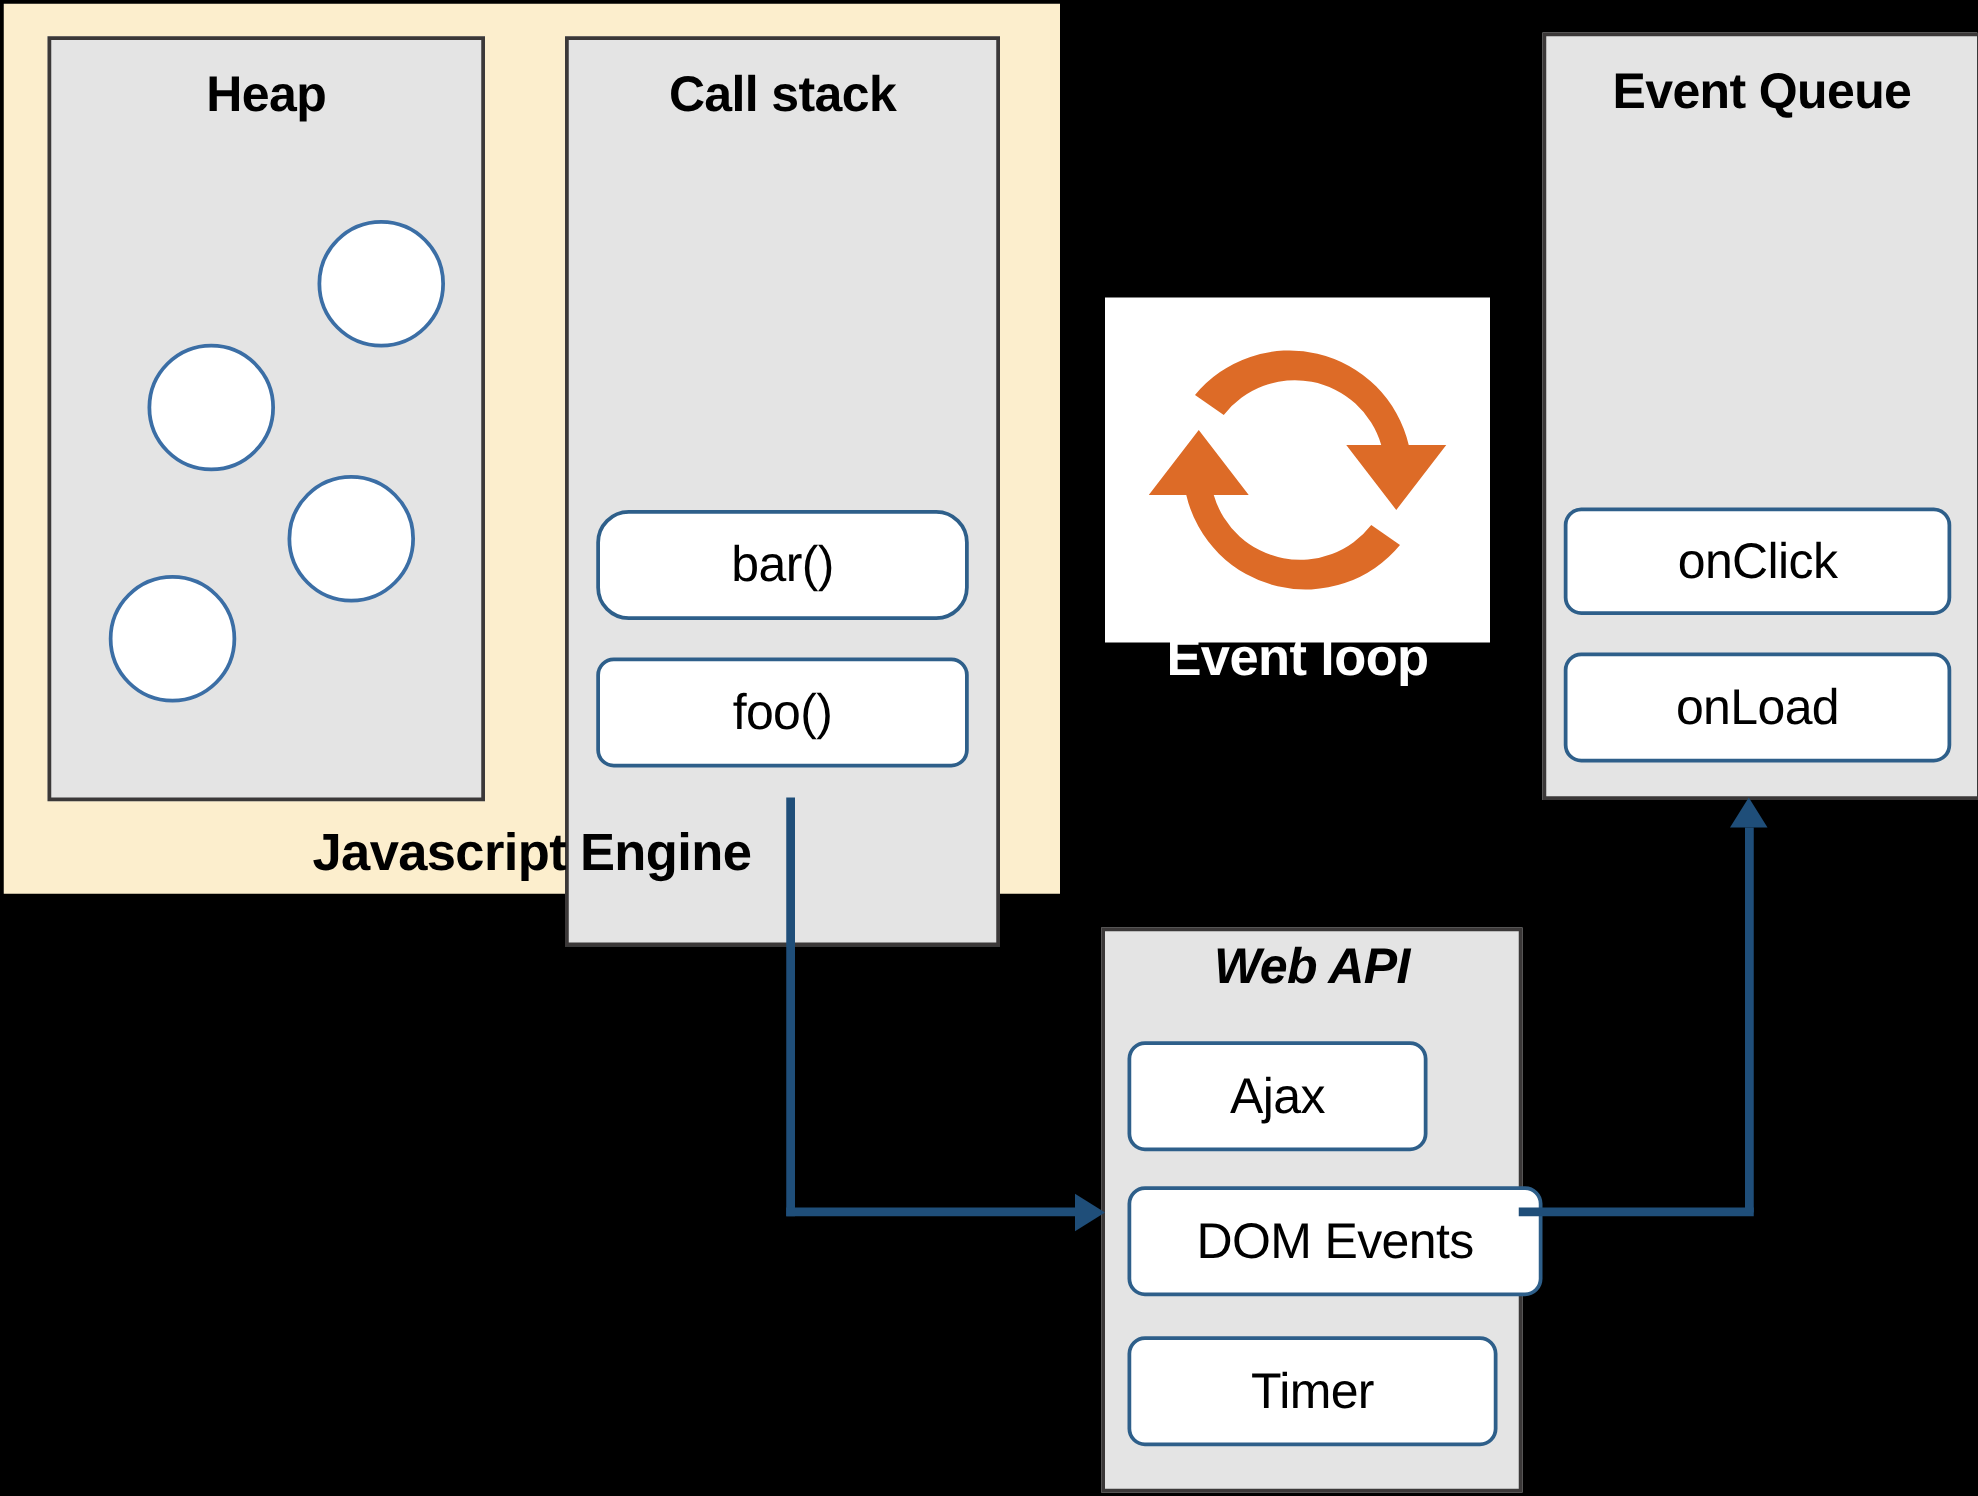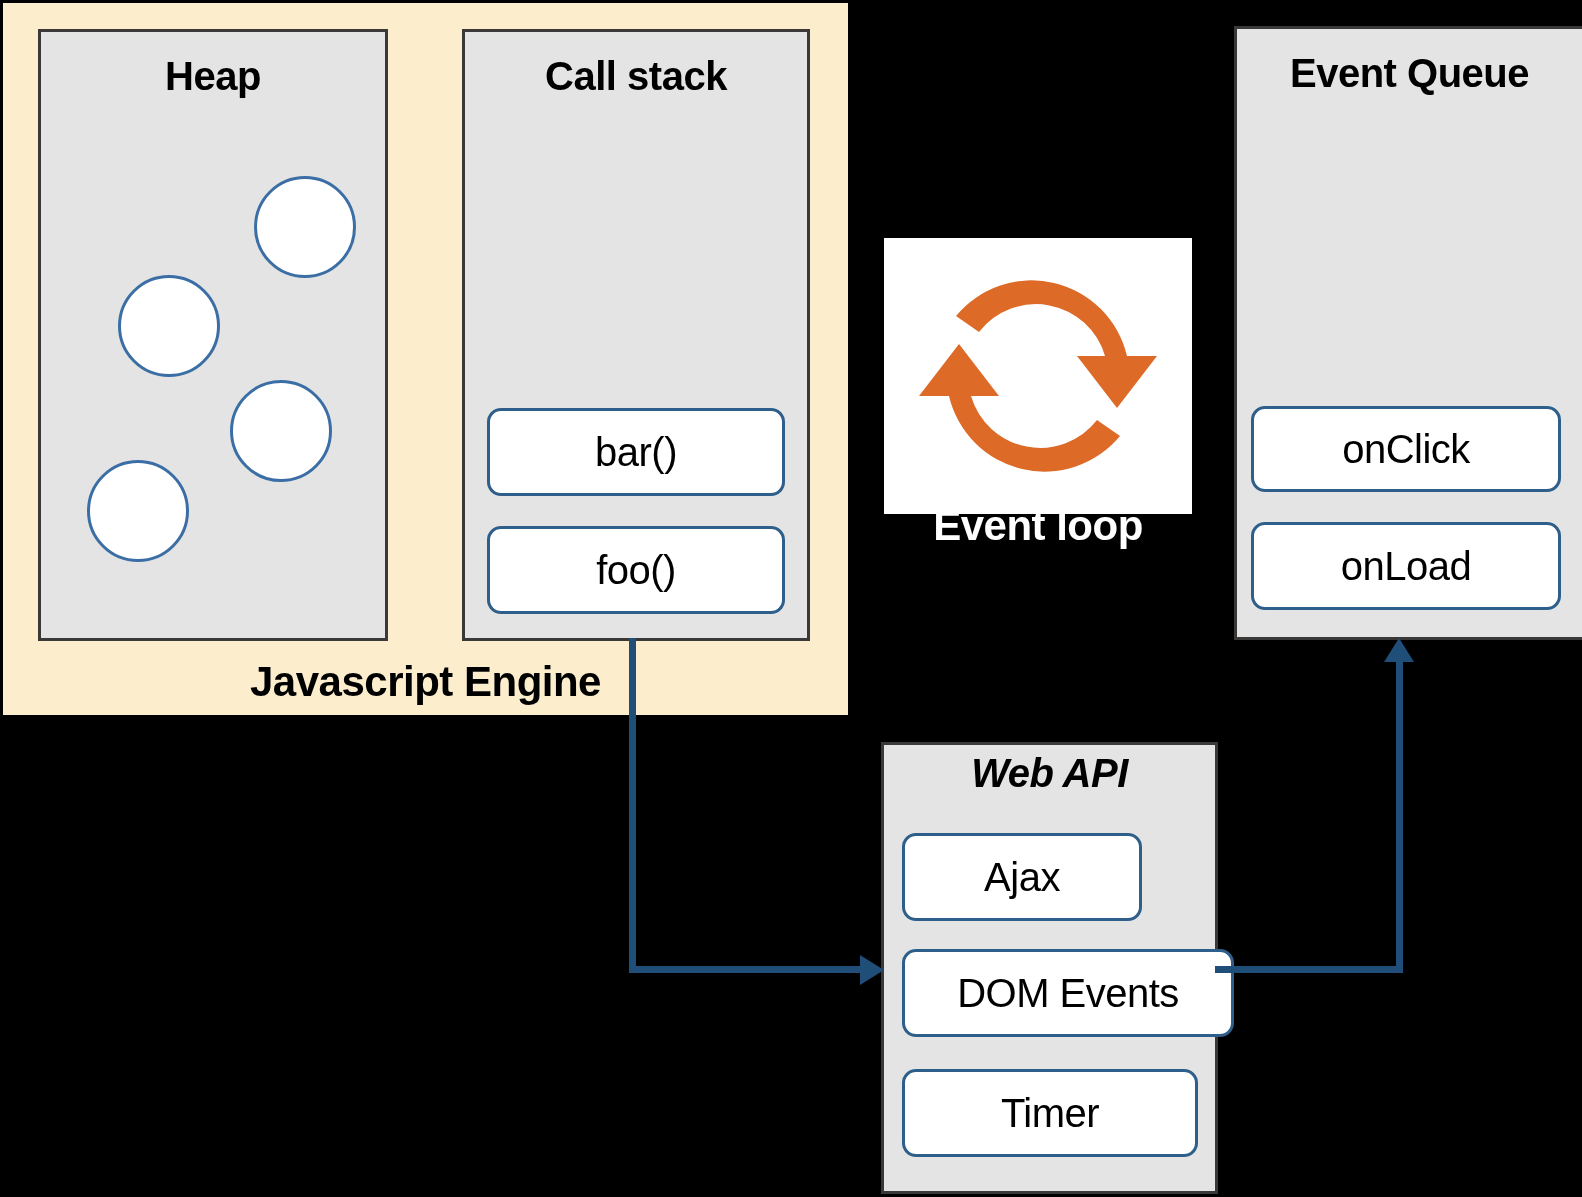--- a/index.html
+++ b/index.html
@@ -62,21 +62,21 @@
   #heap-title { top: 22px; }
   .heap-circle {
     position: absolute;
     background: #ffffff;
     border: 3px solid #3b6ea5;
     border-radius: 50%;
     box-sizing: border-box;
   }
 
   
-  #callstack-panel { left: 459px; top: 26px; width: 348px; height: 612px; }
+  #callstack-panel { left: 449px; top: 26px; width: 348px; height: 728px; }
   #callstack-title { top: 22px; }
 
   
   .frame-box {
     position: absolute;
     background: #ffffff;
     border: 3px solid #2e5f8a;
     border-radius: 14px;
     box-sizing: border-box;
     display: flex;
@@ -149,21 +149,21 @@
     <div class="panel" id="heap-panel">
       <div class="panel-title" id="heap-title">Heap</div>
       <div class="heap-circle" style="left:213px; top:144px; width:102px; height:102px;"></div>
       <div class="heap-circle" style="left:77px; top:243px; width:102px; height:102px;"></div>
       <div class="heap-circle" style="left:189px; top:348px; width:102px; height:102px;"></div>
       <div class="heap-circle" style="left:46px; top:428px; width:102px; height:102px;"></div>
     </div>
 
     <div class="panel" id="callstack-panel">
       <div class="panel-title" id="callstack-title">Call stack</div>
-      <div class="frame-box" style="left:22px; top:376px; width:298px; height:88px;">bar()</div>
+      <div class="frame-box" style="left:22px; top:376px; width:298px; height:88px;border-radius:26px;">bar()</div>
       <div class="frame-box" style="left:22px; top:494px; width:298px; height:88px;">foo()</div>
     </div>
 
     <div id="js-engine-label">Javascript Engine</div>
   </div>
 
   <div id="event-loop">
     <svg id="event-loop-svg" viewBox="0 0 308 276">
 
       <path d="M 72 78

